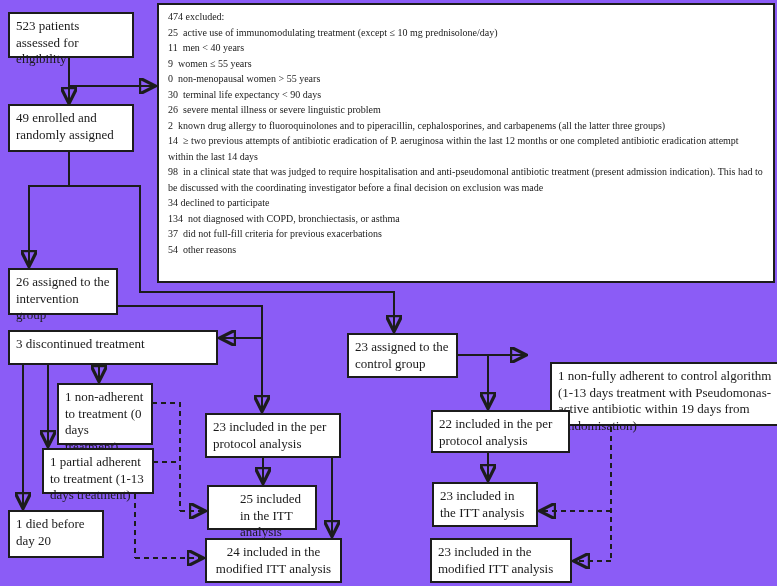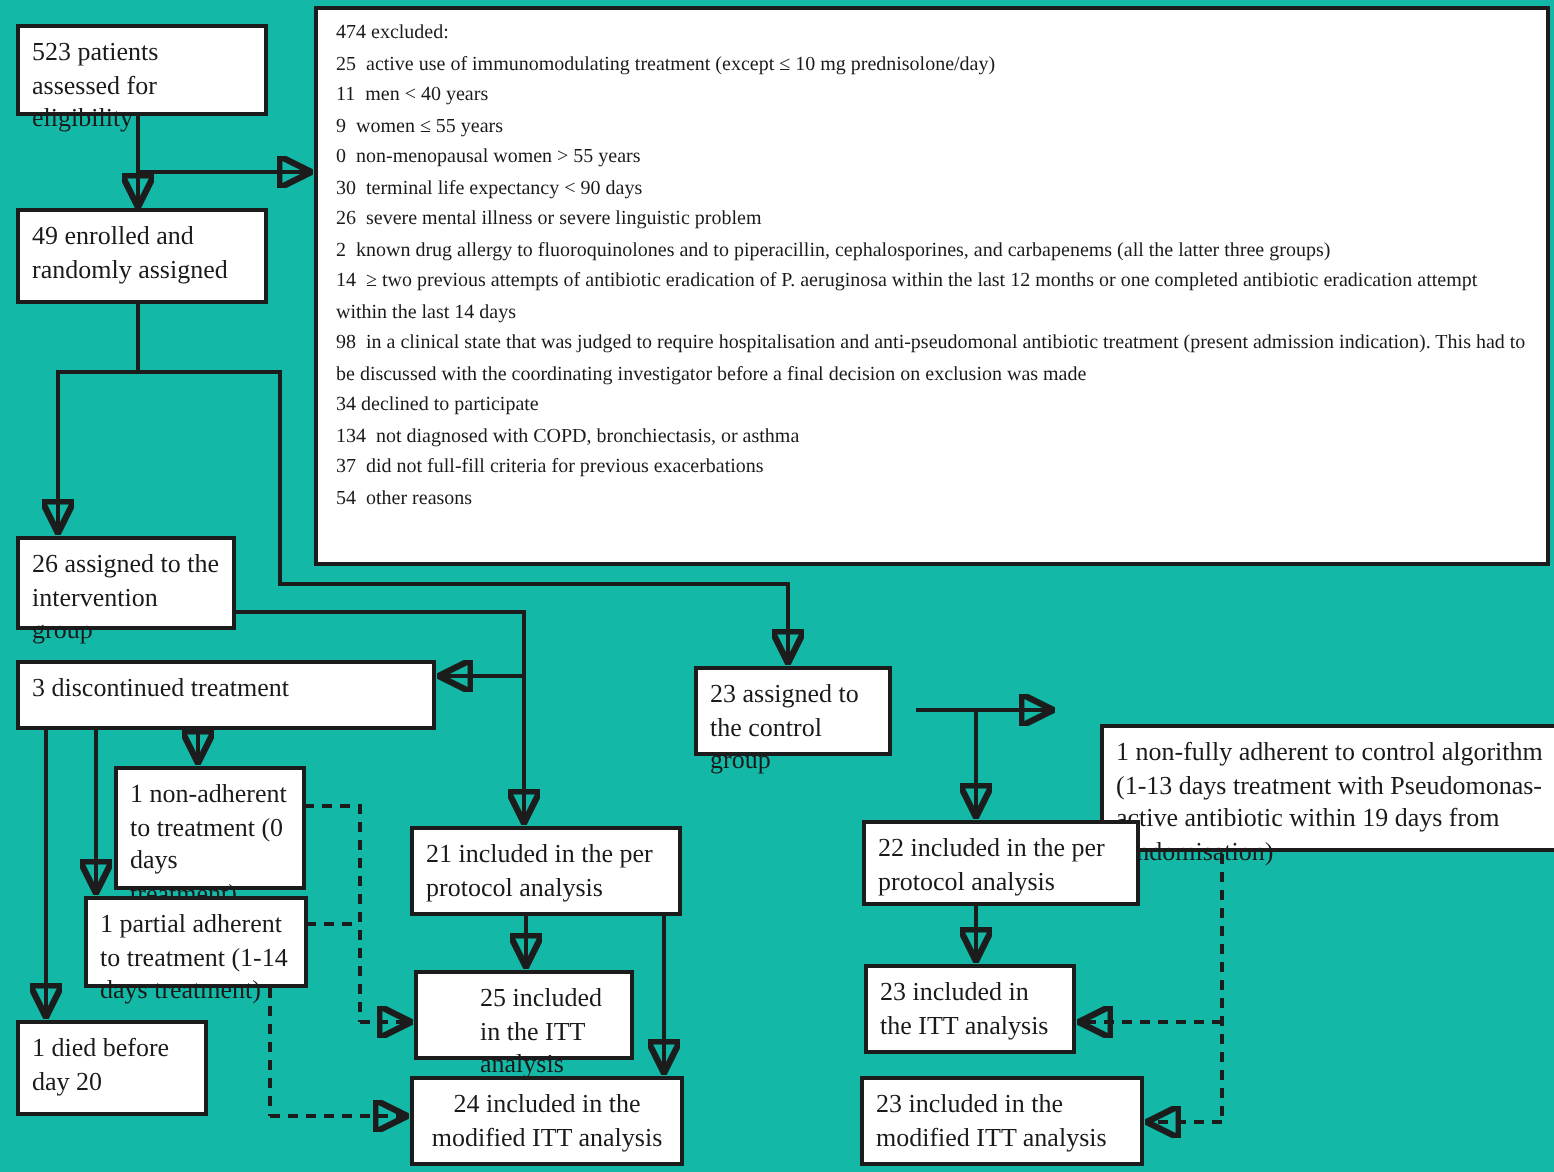--- a/index.html
+++ b/index.html
@@ -1,17 +1,17 @@
 <!DOCTYPE html>
 <html><head>
 <meta charset="utf-8">
 <style>
   html,body{margin:0;padding:0;background:#ffffff;}
   .canvas{
-    position:relative;width:777px;height:586px;background:#14b8a6;
+    position:relative;width:777px;height:586px;background:#8b5cf6;
     font-family:"Liberation Serif","DejaVu Serif",serif;color:#1a1a1a;
     overflow:hidden;
   }
   .box{
     position:absolute;border:2px solid #1c1c1c;background:#ffffff;
     font-size:13px;line-height:16.5px;padding:4px 6px;box-sizing:border-box;
   }
   .excl{
     font-size:10px;line-height:15.5px;padding:4px 9px;
   }
@@ -81,31 +81,31 @@
     <div class="excl-line">37  did not full-fill criteria for previous exacerbations</div>
     <div class="excl-line">54  other reasons</div>
   </div>
 
   <div class="box" style="left:8px;top:268px;width:110px;height:47px;">26 assigned to the intervention group</div>
 
   <div class="box" style="left:8px;top:330px;width:210px;height:35px;">3 discontinued treatment</div>
 
   <div class="box" style="left:57px;top:383px;width:96px;height:62px;">1 non-adherent to treatment (0 days treatment)</div>
 
-  <div class="box" style="left:42px;top:448px;width:112px;height:46px;">1 partial adherent to treatment (1-14 days treatment)</div>
+  <div class="box" style="left:42px;top:448px;width:112px;height:46px;">1 partial adherent to treatment (1-13 days treatment)</div>
 
   <div class="box" style="left:8px;top:510px;width:96px;height:48px;">1 died before day 20</div>
 
-  <div class="box" style="left:205px;top:413px;width:136px;height:45px;">21 included in the per protocol analysis</div>
+  <div class="box" style="left:205px;top:413px;width:136px;height:45px;">23 included in the per protocol analysis</div>
 
   <div class="box" style="left:207px;top:485px;width:110px;height:45px;padding-left:31px;">25 included in the ITT analysis</div>
 
   <div class="box" style="left:205px;top:538px;width:137px;height:45px;text-align:center;">24 included in the modified ITT analysis</div>
 
-  <div class="box" style="left:347px;top:333px;width:99px;height:45px;">23 assigned to the control group</div>
+  <div class="box" style="left:347px;top:333px;width:111px;height:45px;">23 assigned to the control group</div>
 
   <div class="box" style="left:550px;top:318px;width:244px;height:64px;margin-top:44px;">1 non-fully adherent to control algorithm (1-13 days treatment with Pseudomonas-active antibiotic within 19 days from randomisation)</div>
 
   <div class="box" style="left:431px;top:410px;width:139px;height:43px;">22 included in the per protocol analysis</div>
 
   <div class="box" style="left:432px;top:482px;width:106px;height:45px;">23 included in the ITT analysis</div>
 
   <div class="box" style="left:430px;top:538px;width:142px;height:45px;">23 included in the modified ITT analysis</div>
 
 </div>

